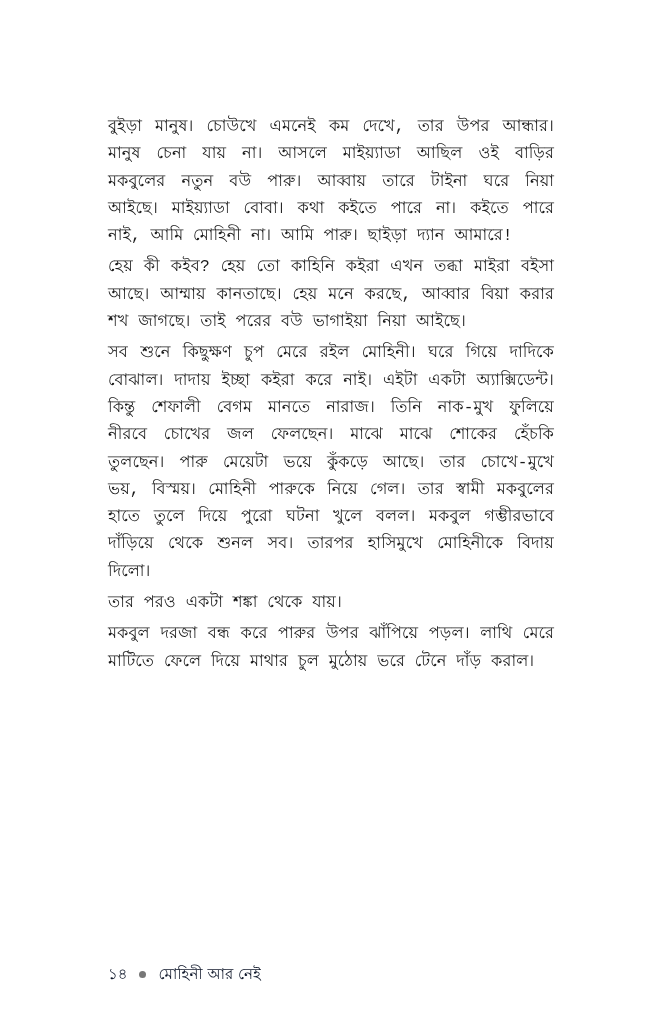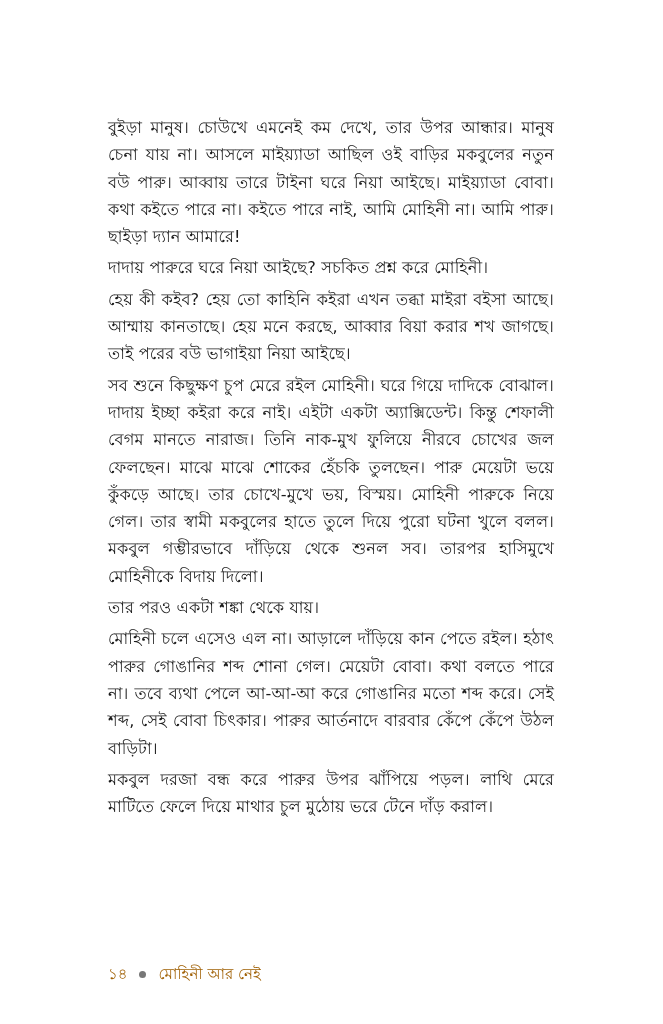--- a/index.html
+++ b/index.html
@@ -12,41 +12,40 @@
   .page {
     position:absolute; left:108px; top:114px; width:446px;
   }
   .para {
     margin:0 0 4px 0;
     font-size:16.2px;
     line-height:27.3px;
     text-align:justify;
     text-align-last:left;
     letter-spacing:0.1px;
+    font-family:Liberation Mono, monospace;
   }
   .footer {
     position:absolute; left:108px; top:962px;
-    font-size:15px; color:#a16207;
+    font-size:15px; color:#0f172a;
     display:flex; align-items:center; gap:12px;
   }
   .bullet {
     display:inline-block; width:7px; height:7px; border-radius:50%;
     background:#777777;
   }
 </style>
 </head>
 <body>
 
 <div class="page">
   <p class="para">বুইড়া মানুষ। চোউখে এমনেই কম দেখে, তার উপর আন্ধার। মানুষ চেনা যায় না। আসলে মাইয়্যাডা আছিল ওই বাড়ির মকবুলের নতুন বউ পারু। আব্বায় তারে টাইনা ঘরে নিয়া আইছে। মাইয়্যাডা বোবা। কথা কইতে পারে না। কইতে পারে নাই, আমি মোহিনী না। আমি পারু। ছাইড়া দ্যান আমারে!</p>
-  <p class="para">দাদায় পারুরে ঘরে নিয়া আইছে? সচকিত প্রশ্ন করে মোহিনী।</p>
   <p class="para">হেয় কী কইব? হেয় তো কাহিনি কইরা এখন তব্ধা মাইরা বইসা আছে। আম্মায় কানতাছে। হেয় মনে করছে, আব্বার বিয়া করার শখ জাগছে। তাই পরের বউ ভাগাইয়া নিয়া আইছে।</p>
   <p class="para">সব শুনে কিছুক্ষণ চুপ মেরে রইল মোহিনী। ঘরে গিয়ে দাদিকে বোঝাল। দাদায় ইচ্ছা কইরা করে নাই। এইটা একটা অ্যাক্সিডেন্ট। কিন্তু শেফালী বেগম মানতে নারাজ। তিনি নাক-মুখ ফুলিয়ে নীরবে চোখের জল ফেলছেন। মাঝে মাঝে শোকের হেঁচকি তুলছেন। পারু মেয়েটা ভয়ে কুঁকড়ে আছে। তার চোখে-মুখে ভয়, বিস্ময়। মোহিনী পারুকে নিয়ে গেল। তার স্বামী মকবুলের হাতে তুলে দিয়ে পুরো ঘটনা খুলে বলল। মকবুল গম্ভীরভাবে দাঁড়িয়ে থেকে শুনল সব। তারপর হাসিমুখে মোহিনীকে বিদায় দিলো।</p>
   <p class="para">তার পরও একটা শঙ্কা থেকে যায়।</p>
-  <p class="para">মোহিনী চলে এসেও এল না। আড়ালে দাঁড়িয়ে কান পেতে রইল। হঠাৎ পারুর গোঙানির শব্দ শোনা গেল। মেয়েটা বোবা। কথা বলতে পারে না। তবে ব্যথা পেলে আ-আ-আ করে গোঙানির মতো শব্দ করে। সেই শব্দ, সেই বোবা চিৎকার। পারুর আর্তনাদে বারবার কেঁপে কেঁপে উঠল বাড়িটা।</p>
   <p class="para">মকবুল দরজা বন্ধ করে পারুর উপর ঝাঁপিয়ে পড়ল। লাথি মেরে মাটিতে ফেলে দিয়ে মাথার চুল মুঠোয় ভরে টেনে দাঁড় করাল।</p>
 </div>
 
 <div class="footer">
   <span>১৪</span>
   <span class="bullet"></span>
   <span>মোহিনী আর নেই</span>
 </div>
 
 </body></html>

